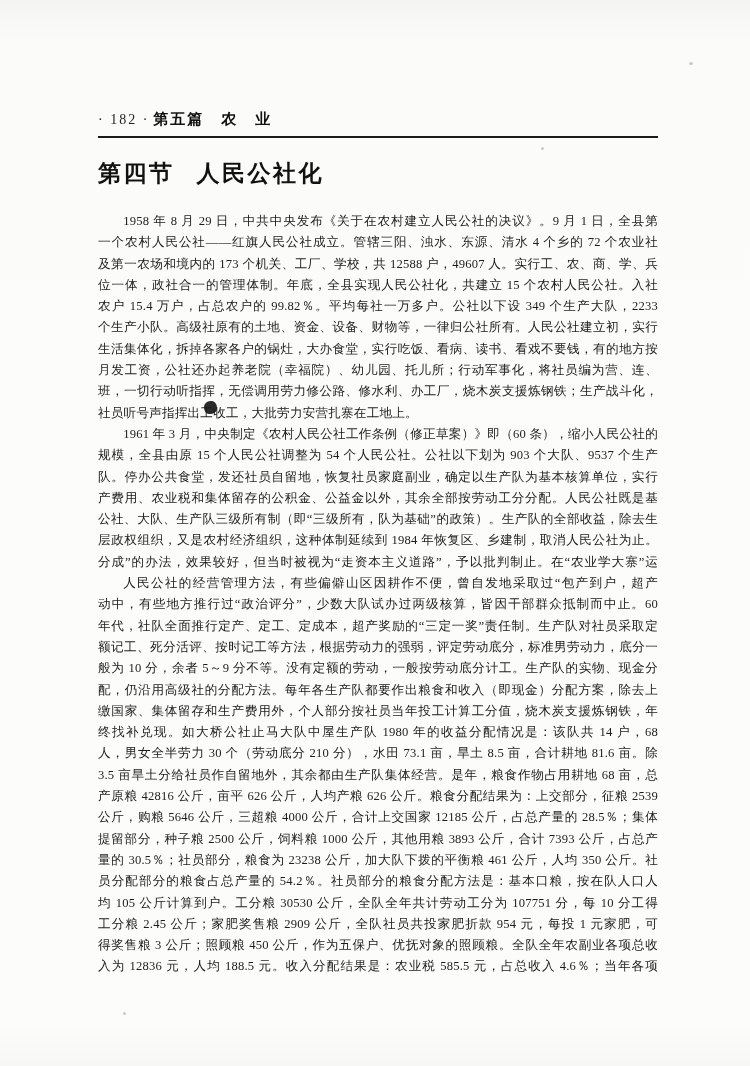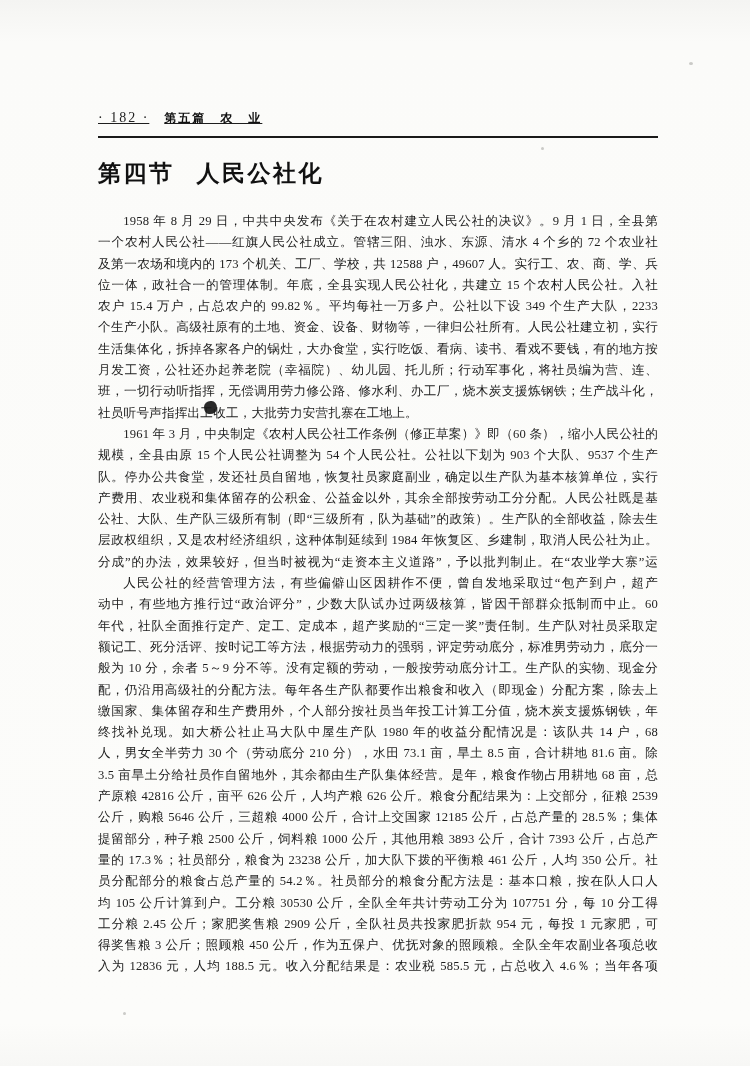--- a/index.html
+++ b/index.html
@@ -18,32 +18,31 @@
     color: #1e1e1e;
     font-family: "Liberation Serif", "DejaVu Serif", serif;
   }
   .running-header {
     position: absolute;
     left: 98px;
     top: 110px;
     width: 560px;
     display: flex;
     align-items: baseline;
-    gap: 15px;
-    text-decoration: underline;
+    gap: 4px;
   }
   .page-number {
     font-size: 14px;
     letter-spacing: 2px;
     color: #222;
   }
   .section-name {
     font-family: "Liberation Sans", "DejaVu Sans", sans-serif;
     font-weight: bold;
-    font-size: 12px;
+    font-size: 15px;
     letter-spacing: 2px;
     color: #111;
   }
   .header-rule {
     position: absolute;
     left: 98px;
     top: 136px;
     width: 560px;
     height: 2px;
     background: #1a1a1a;
@@ -149,21 +148,21 @@
         <div class="line">额记工、死分活评、按时记工等方法，根据劳动力的强弱，评定劳动底分，标准男劳动力，底分一</div>
         <div class="line">般为 10 分，余者 5～9 分不等。没有定额的劳动，一般按劳动底分计工。生产队的实物、现金分</div>
         <div class="line">配，仍沿用高级社的分配方法。每年各生产队都要作出粮食和收入（即现金）分配方案，除去上</div>
         <div class="line">缴国家、集体留存和生产费用外，个人部分按社员当年投工计算工分值，烧木炭支援炼钢铁，年</div>
         <div class="line">终找补兑现。如大桥公社止马大队中屋生产队 1980 年的收益分配情况是：该队共 14 户，68</div>
         <div class="line">人，男女全半劳力 30 个（劳动底分 210 分），水田 73.1 亩，旱土 8.5 亩，合计耕地 81.6 亩。除</div>
         <div class="line">3.5 亩旱土分给社员作自留地外，其余都由生产队集体经营。是年，粮食作物占用耕地 68 亩，总</div>
         <div class="line">产原粮 42816 公斤，亩平 626 公斤，人均产粮 626 公斤。粮食分配结果为：上交部分，征粮 2539</div>
         <div class="line">公斤，购粮 5646 公斤，三超粮 4000 公斤，合计上交国家 12185 公斤，占总产量的 28.5％；集体</div>
         <div class="line">提留部分，种子粮 2500 公斤，饲料粮 1000 公斤，其他用粮 3893 公斤，合计 7393 公斤，占总产</div>
-        <div class="line">量的 17.3％；社员部分，粮食为 23238 公斤，加大队下拨的平衡粮 461 公斤，人均 350 公斤。社</div>
+        <div class="line">量的 30.5％；社员部分，粮食为 23238 公斤，加大队下拨的平衡粮 461 公斤，人均 350 公斤。社</div>
         <div class="line">员分配部分的粮食占总产量的 54.2％。社员部分的粮食分配方法是：基本口粮，按在队人口人</div>
         <div class="line">均 105 公斤计算到户。工分粮 30530 公斤，全队全年共计劳动工分为 107751 分，每 10 分工得</div>
         <div class="line">工分粮 2.45 公斤；家肥奖售粮 2909 公斤，全队社员共投家肥折款 954 元，每投 1 元家肥，可</div>
         <div class="line">得奖售粮 3 公斤；照顾粮 450 公斤，作为五保户、优抚对象的照顾粮。全队全年农副业各项总收</div>
         <div class="line">入为 12836 元，人均 188.5 元。收入分配结果是：农业税 585.5 元，占总收入 4.6％；当年各项</div>
       </div>
     </div>
 
   <div class="ink-blot"></div>
   <div class="speck speck-1"></div>

